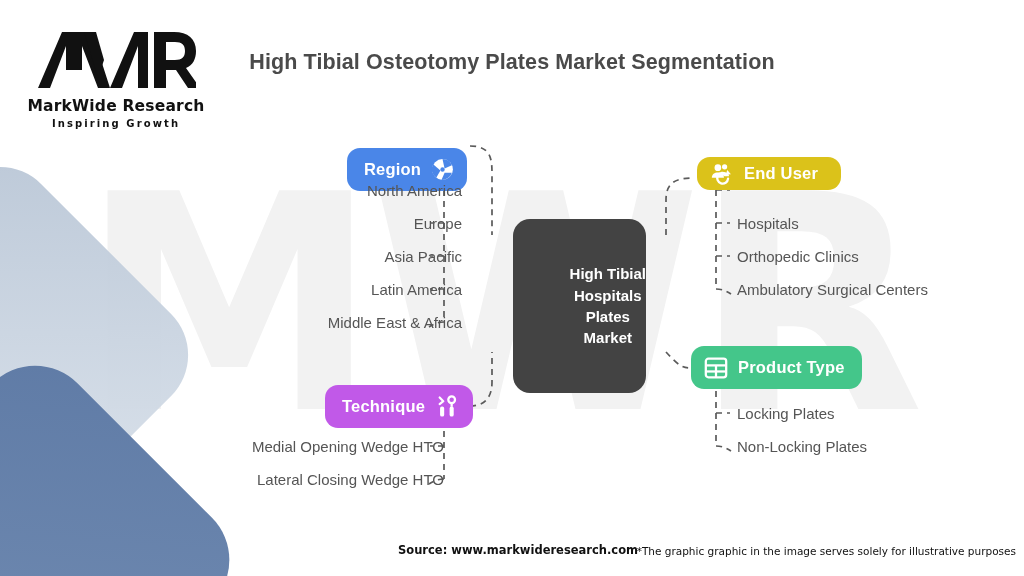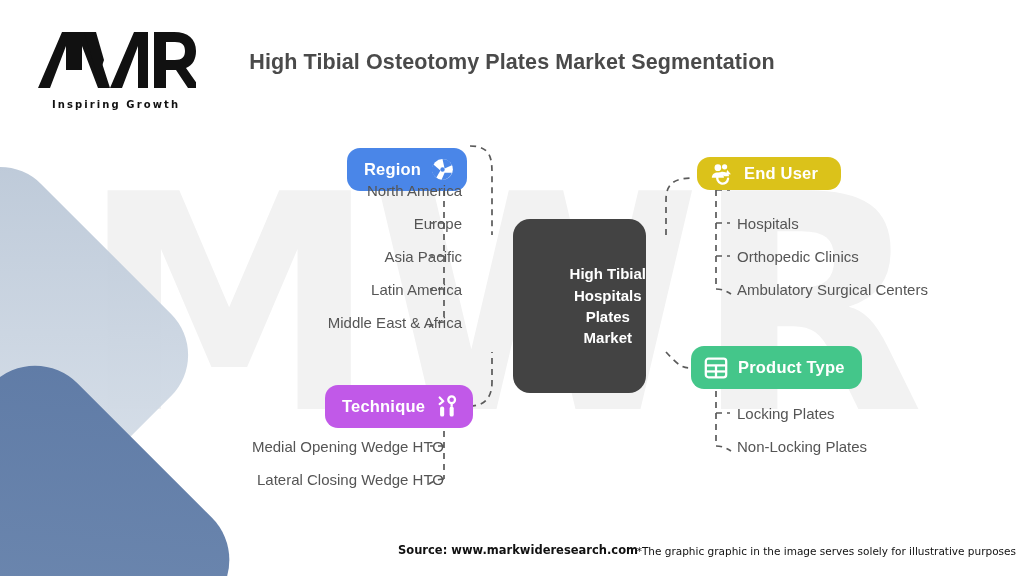--- a/index.html
+++ b/index.html
@@ -137,20 +137,21 @@
           <polygon points="2,58 14,58 30,16 30,40 38,40 38,2 26,2"></polygon>
           <polygon points="38,2 38,40 46,40 46,16 62,58 74,58 56,2"></polygon>
           <polygon points="48,2 62,48 68,30 60,2"></polygon>
           <polygon points="74,58 86,58 102,16 102,58 112,58 112,2 98,2"></polygon>
           <path d="M118,2 L118,58 L130,58 L130,40 L140,40 L152,58 L164,58 L150,38
                    C157,35 160,29 160,21 C160,9 152,2 138,2 Z
                    M130,12 L139,12 C146,12 149,15 149,21 C149,27 146,30 139,30 L130,30 Z"></path>
         </g>
       </svg>
     </span>
+    <div class="logo-name">MarkWide Research</div>
     <div class="logo-tag">Inspiring Growth</div>
   </div>
 
   <div class="title">High Tibial Osteotomy Plates Market Segmentation</div>
 
   <svg id="links" viewBox="0 0 1024 576">
     <g fill="none" stroke="#5a5a5a" stroke-width="1.7" stroke-dasharray="6,5" stroke-linecap="butt">
 
       <path d="M470,146 C492,146 492,160 492,176 L492,235"></path>
 

